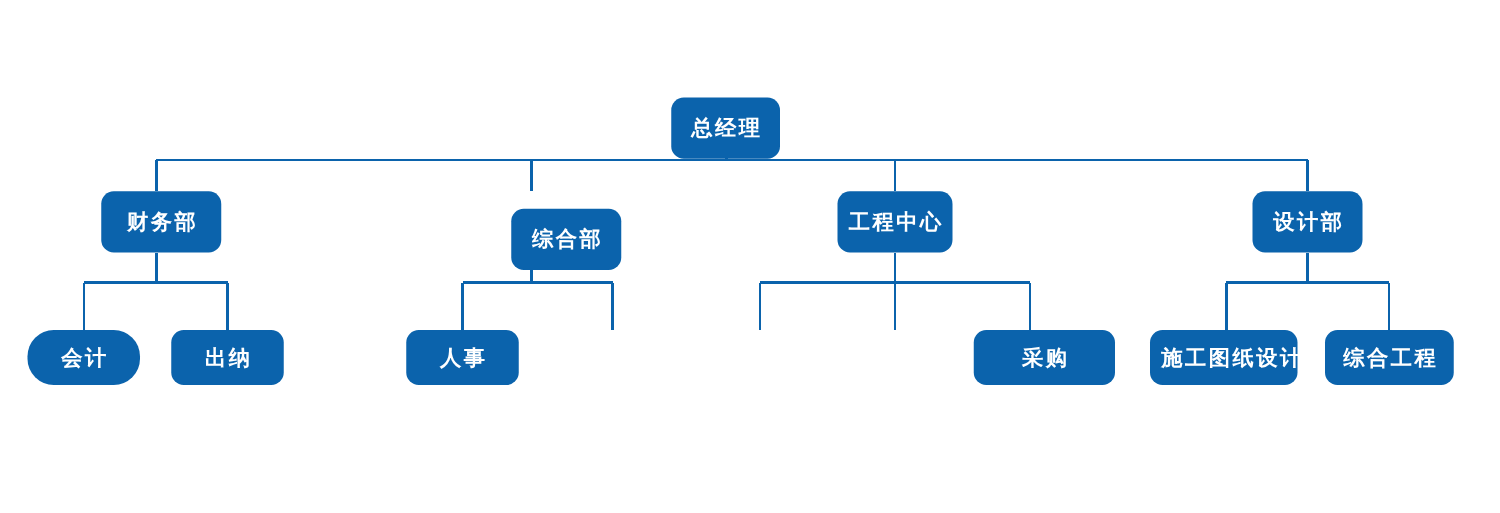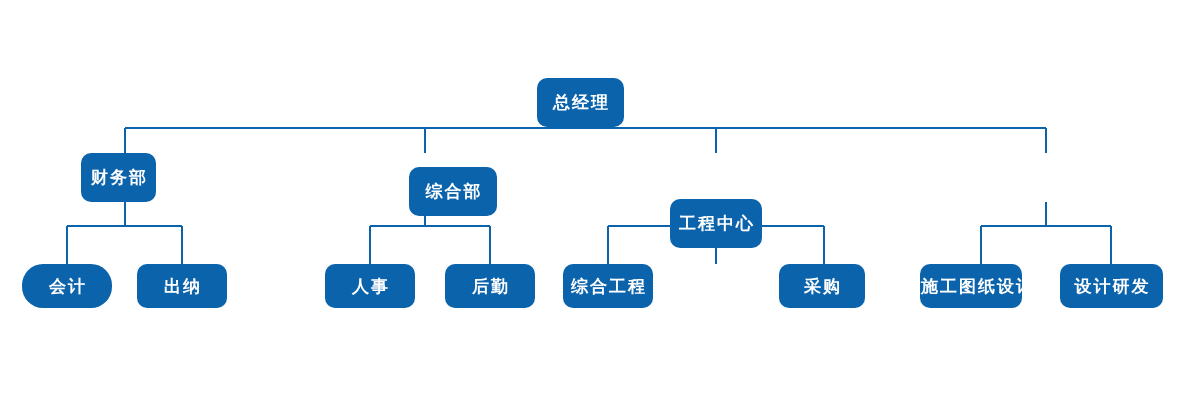--- a/index.html
+++ b/index.html
@@ -76,29 +76,28 @@
              M824 226 V264"></path>
 
     <path d="M1046 202 V226
              M981 226 H1111
              M981 226 V264
              M1111 226 V264"></path>
   </svg>
 
   <div class="node lvl1" style="left:537px; top:44px; width:87px;margin-top:34px;">总经理</div>
 
-  <div class="node lvl2" style="left:81px; top:153px; width:75px;">财务部</div>
+  <div class="node lvl2" style="left:81px; top:153px; width:96px;">财务部</div>
   <div class="node lvl2" style="left:381px; top:167px; width:88px;margin-left:28px;">综合部</div>
-  <div class="node lvl2" style="left:670px; top:153px; width:92px;margin-top:46px;">工程中心</div>
+  <div class="node lvl2" style="left:670px; top:153px; width:92px;">工程中心</div>
+  <div class="node lvl2" style="left:1002px; top:153px; width:88px;">设计部</div>
 
   <div class="node lvl3" style="left:22px; top:264px; width:90px;border-radius:21px;">会计</div>
   <div class="node lvl3" style="left:325px; top:264px; width:90px;">人事</div>
 
   <div class="node lvl3" style="left:137px; top:264px; width:90px;">出纳</div>
-  <div class="node lvl3" style="left:445px; top:264px; width:90px;">后勤</div>
 
-  <div class="node lvl3" style="left:563px; top:264px; width:90px;">综合工程</div>
-  <div class="node lvl3" style="left:779px; top:264px; width:86px;">采购</div>
+  <div class="node lvl3" style="left:779px; top:264px; width:113px;">采购</div>
 
-  <div class="node lvl3" style="left:920px; top:264px; width:102px;padding-left:12px;">施工图纸设计</div>
-  <div class="node lvl3" style="left:1060px; top:264px; width:103px;">设计研发</div>
+  <div class="node lvl3" style="left:920px; top:264px; width:118px;padding-left:12px;">施工图纸设计</div>
+  <div class="node lvl3" style="left:1060px; top:264px; width:103px;">综合工程</div>
 
 </div>
 
 </body></html>

